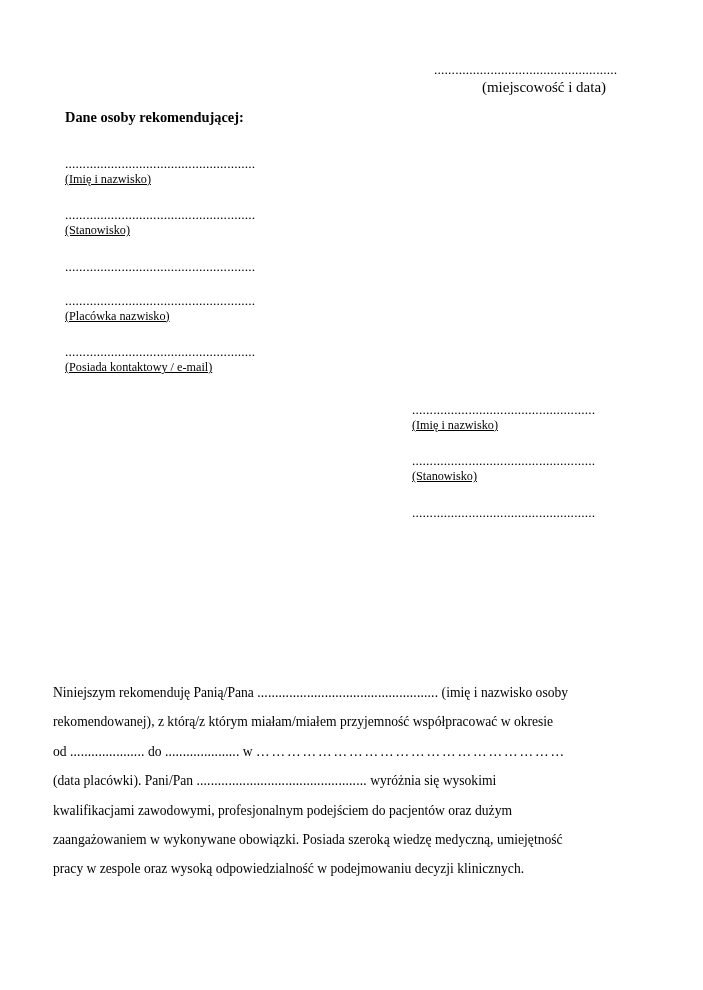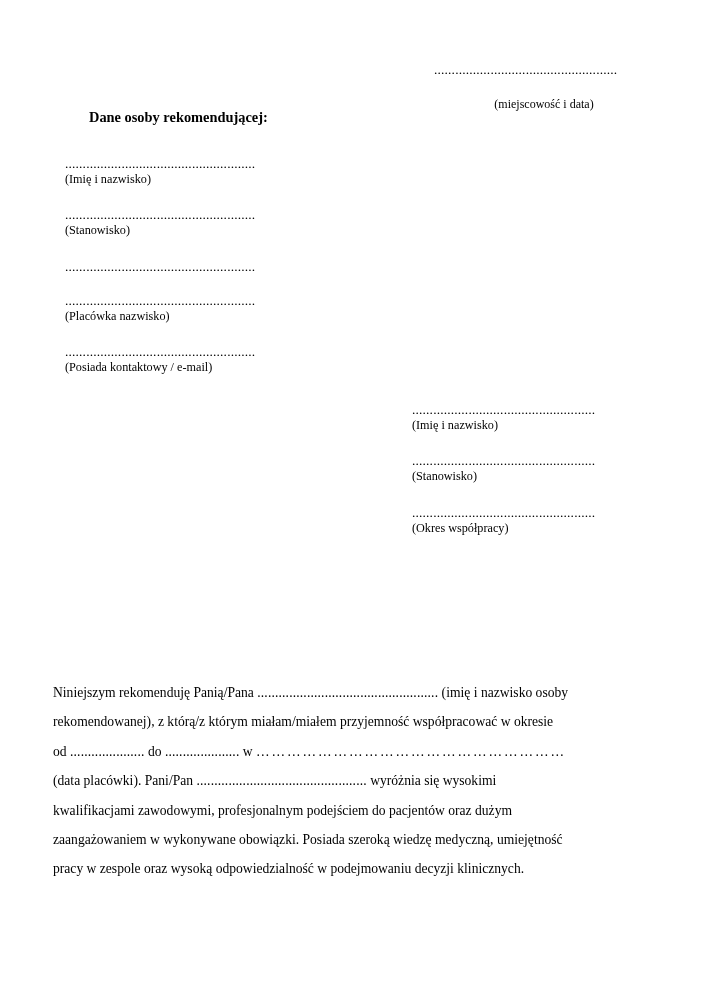--- a/index.html
+++ b/index.html
@@ -47,35 +47,35 @@
   #date-block { left: 434px; top: 62px; width: 220px; }
   #date-block .dots {
     font-size: 13.5px;
     display: block;
     width: 212px;
     letter-spacing: 0.15px;
   }
   #date-block .caption {
     text-align: center;
     width: 220px;
-    margin-top: 20px;
-    font-size: 12px;
+    margin-top: 1px;
+    font-size: 15px;
   }
 
   
   #recommender-block { left: 65px; top: 110px; width: 300px; }
-  #recommender-block .heading { margin-bottom: 0; margin-left: 24px; }
+  #recommender-block .heading { margin-bottom: 0; }
   .field { margin-top: 0; }
   .field .dots {
     font-size: 13.5px;
     display: block;
     width: 202px;
     letter-spacing: 0.15px;
   }
-  .field .caption { margin-top: 1px; }
+  .field .caption { margin-top: 1px; text-decoration: underline; }
 
   
   #recommended-block { left: 412px; top: 374px; width: 280px; }
   #recommended-block .field .dots {
     width: 198px;
   }
 
   
   #doc-title {
     left: 0;
@@ -146,21 +146,20 @@
       <div class="caption">(Imię i nazwisko)</div>
     </div>
 
     <div class="field" style="margin-top:21px;">
       <span class="dots">....................................................</span>
       <div class="caption">(Stanowisko)</div>
     </div>
 
     <div class="field" style="margin-top:21px;">
       <span class="dots">....................................................</span>
-      <div class="caption">(Okres współpracy)</div>
     </div>
   </div>
 
 
   <div class="abs" id="body-text">
       <div class="line"><span>Niniejszym rekomenduję Panią/Pana </span><span class="dots-tight">...................................................</span><span> (imię i nazwisko osoby</span></div>
       <div class="line"><span>rekomendowanej), z którą/z którym miałam/miałem przyjemność współpracować w okresie</span></div>
       <div class="line"><span>od </span><span class="dots-tight">.....................</span><span> do </span><span class="dots-tight">.....................</span><span> w </span><span class="dots-wide">……………………………………………………</span></div>
       <div class="line"><span>(data placówki). Pani/Pan </span><span class="dots-tight">................................................</span><span> wyróżnia się wysokimi</span></div>
       <div class="line"><span>kwalifikacjami zawodowymi, profesjonalnym podejściem do pacjentów oraz dużym</span></div>

